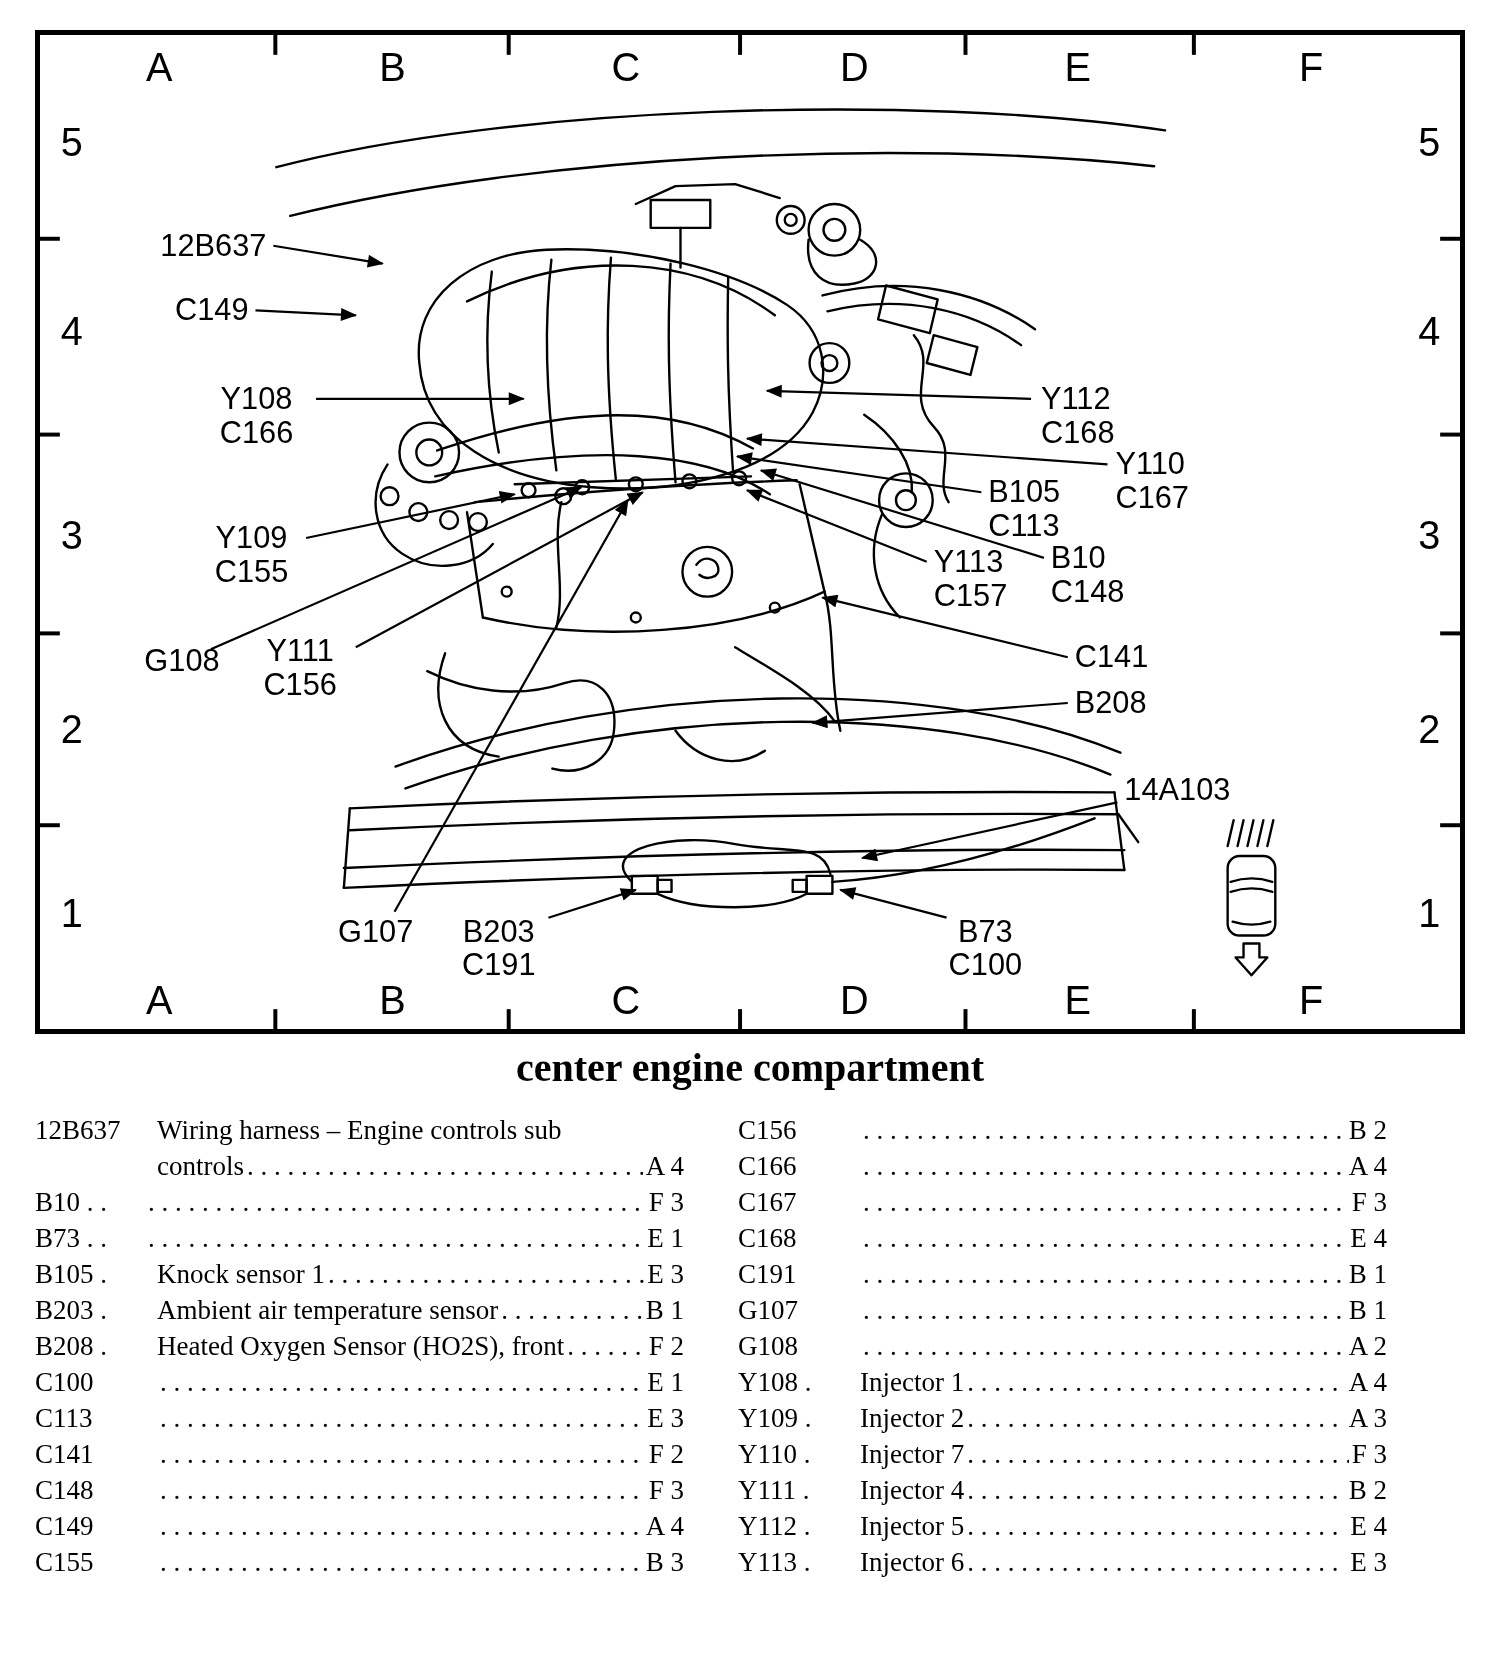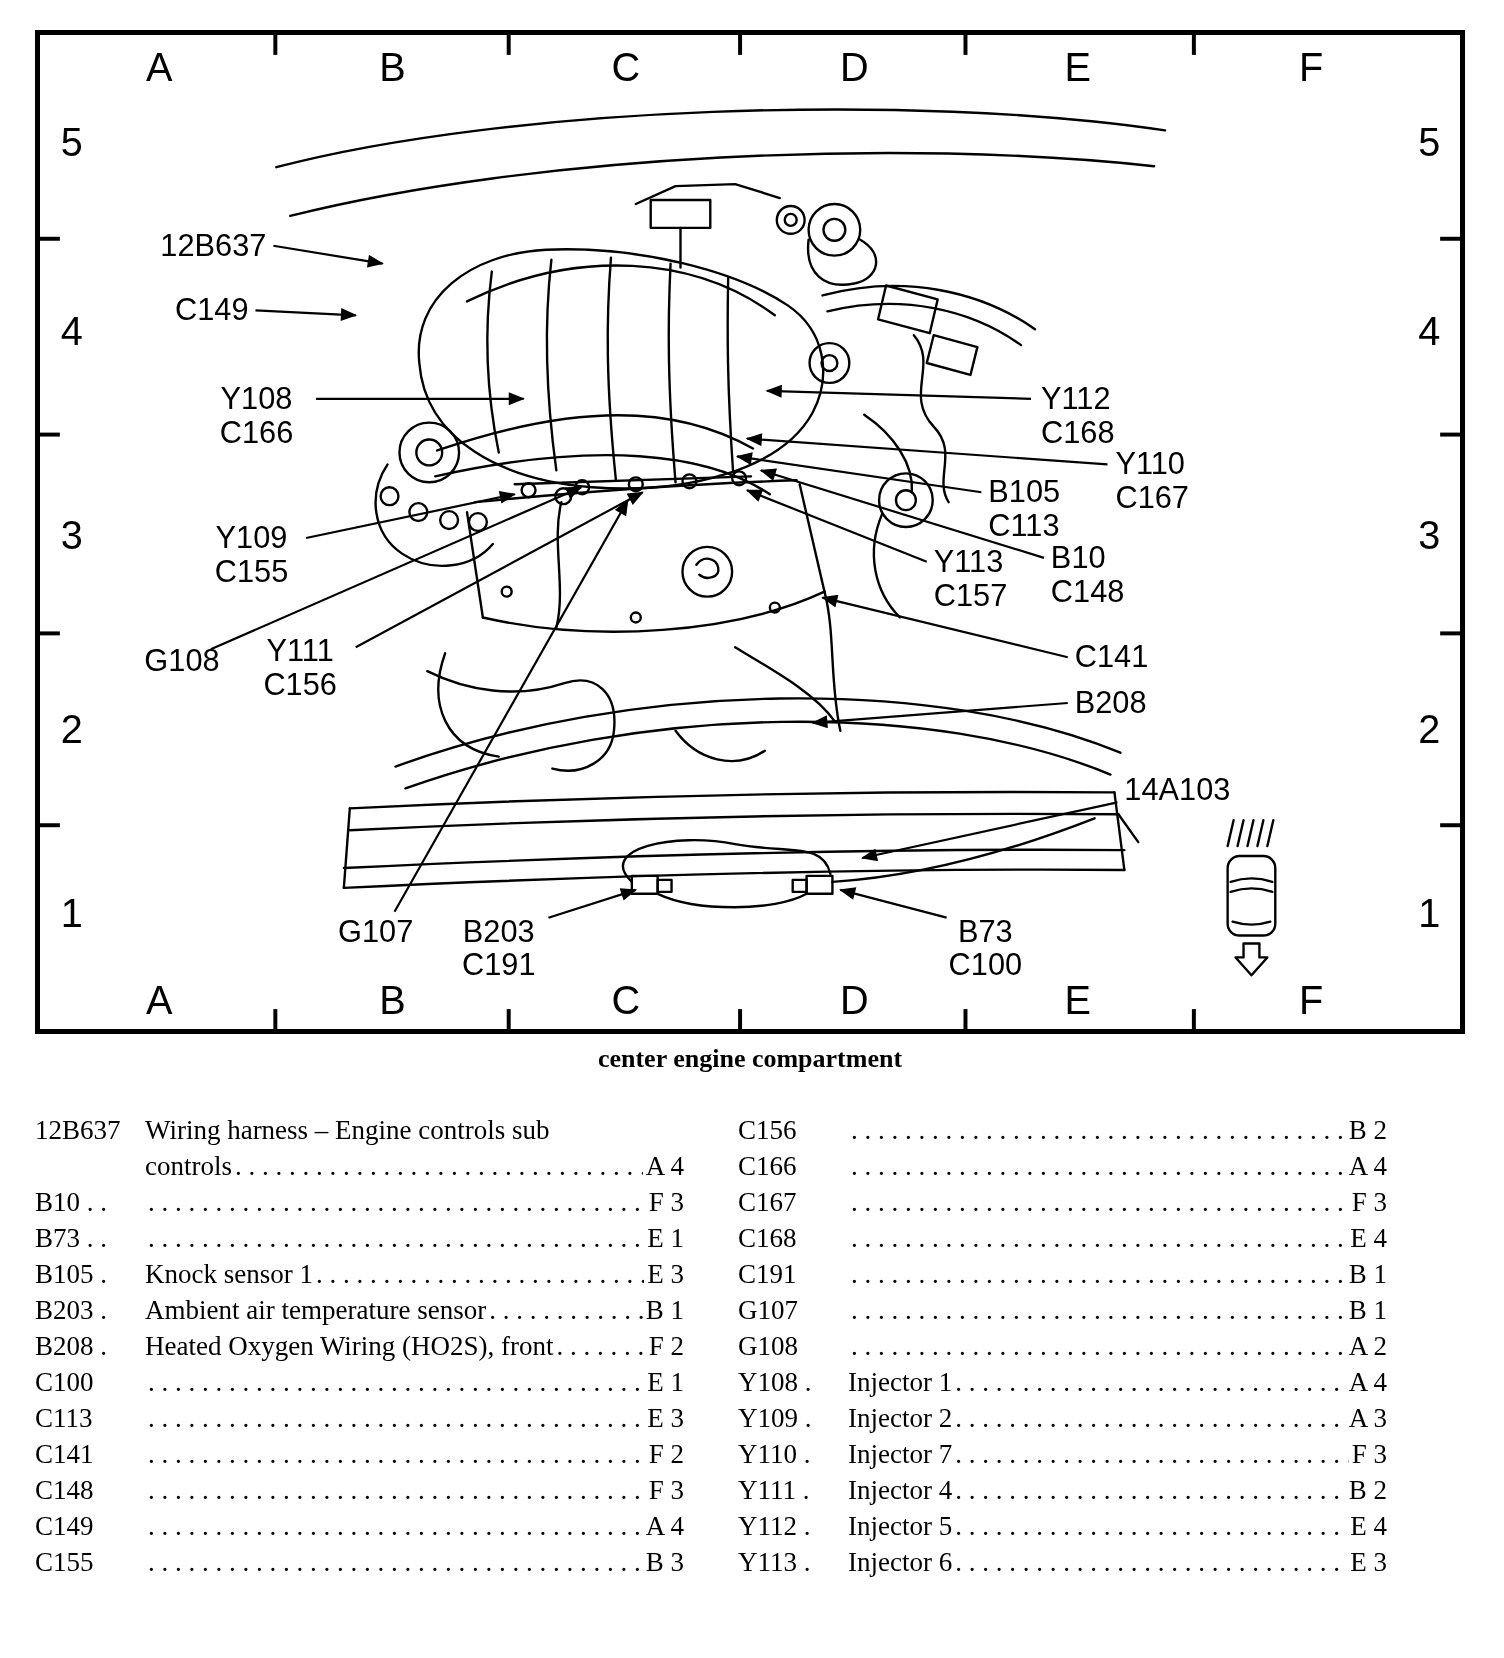--- a/index.html
+++ b/index.html
@@ -39,21 +39,21 @@
   .arrows line { stroke: #000; stroke-width: 2.2; }
 
   .caption {
     position: absolute;
     left: 35px;
     top: 1044px;
     width: 1430px;
     text-align: center;
     font-family: "Liberation Serif", serif;
     font-weight: bold;
-    font-size: 26px;
+    font-size: 40px;
   }
 
   .index {
     position: absolute;
     left: 35px;
     top: 1112px;
     width: 1352px;
     display: flex;
     gap: 54px;
     font-family: "Liberation Serif", serif;
@@ -61,21 +61,21 @@
   }
   .index-col { flex: 1 1 0; min-width: 0; }
   .index-row {
     display: flex;
     align-items: baseline;
     line-height: 36px;
     white-space: nowrap;
     overflow: hidden;
   }
   .code { flex: 0 0 110px; overflow: hidden; }
-  .desc { flex: 0 1 auto; overflow: hidden; }
+  .desc { flex: 0 1 auto; overflow: hidden; margin-left: 12px; }
   .dots { flex: 1 1 0; min-width: 0; overflow: hidden; margin: 0 3px; }
   .ref  { flex: 0 0 auto; white-space: pre; font-family: Liberation Serif, serif; }
 </style>
 </head>
 <body>
 
 <div class="page">
 
   <div class="frame">
     <svg viewBox="0 0 1430 1000" preserveAspectRatio="none">
@@ -307,21 +307,21 @@
         <span class="ref">E 3</span>
       </div>
         <div class="index-row">
         <span class="code">B203 .</span>
         <span class="desc">Ambient air temperature sensor</span>
         <span class="dots">. . . . . . . . . . . . . . . . . . . . . . . . . . . . . . . . . . . . . . . . . . . . .</span>
         <span class="ref">B 1</span>
       </div>
         <div class="index-row">
         <span class="code">B208 .</span>
-        <span class="desc">Heated Oxygen Wiring (HO2S), front</span>
+        <span class="desc">Heated Oxygen Sensor (HO2S), front</span>
         <span class="dots">. . . . . . . . . . . . . . . . . . . . . . . . . . . . . . . . . . . . . . . . . . . . .</span>
         <span class="ref">F 2</span>
       </div>
         <div class="index-row">
         <span class="code">C100</span>
         <span class="desc"></span>
         <span class="dots">. . . . . . . . . . . . . . . . . . . . . . . . . . . . . . . . . . . . . . . . . . . . .</span>
         <span class="ref">E 1</span>
       </div>
         <div class="index-row">

